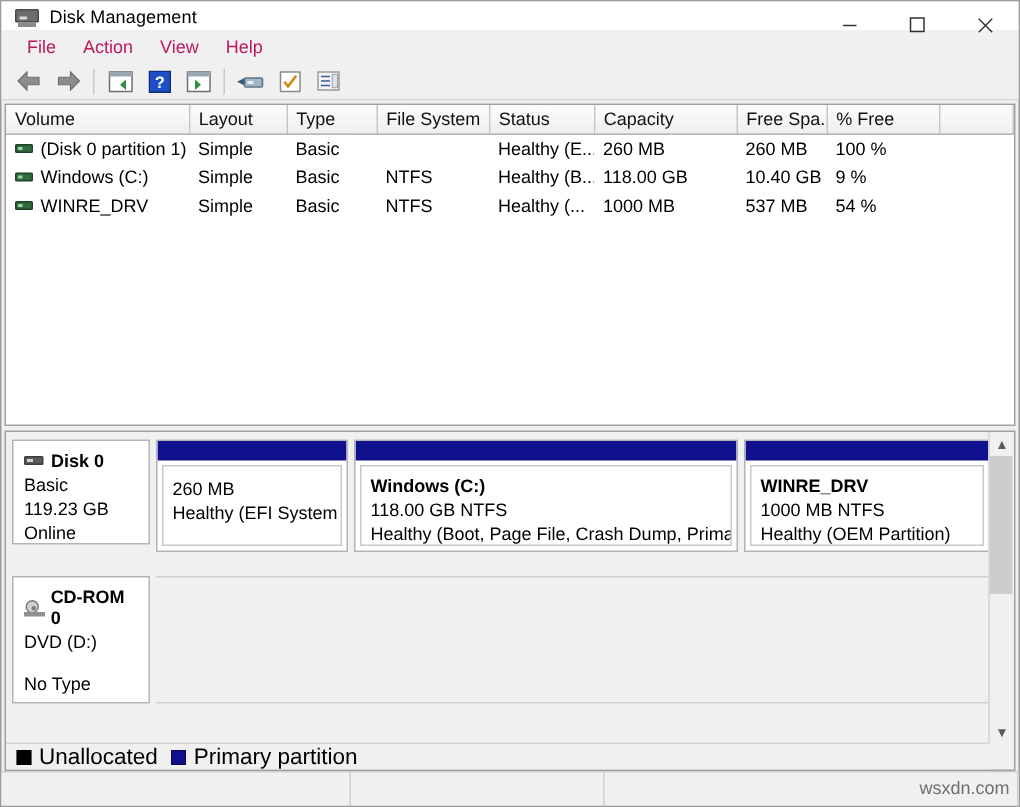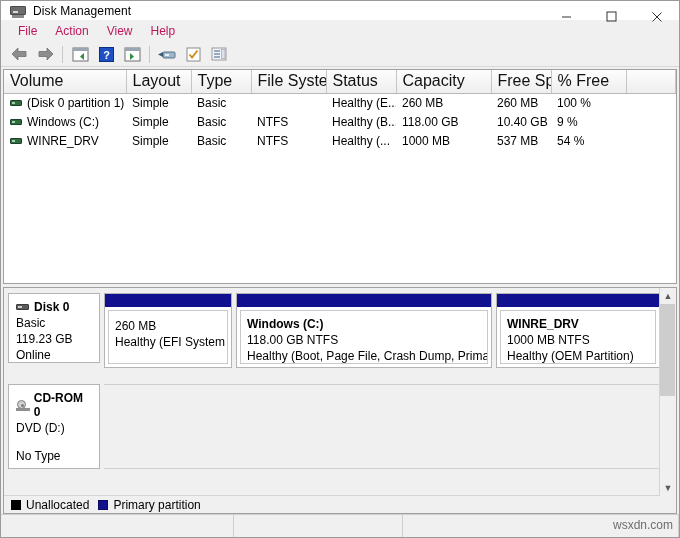--- a/index.html
+++ b/index.html
@@ -57,21 +57,21 @@
   
   .listpane{
     flex:0 0 auto;height:215px;background:#ffffff;
     border:1px solid #a0a0a0;border-top:1px solid #a0a0a0;
     margin:2px 2px 0 2px;box-sizing:border-box;overflow:hidden;
   }
   table.vol{border-collapse:collapse;width:100%;table-layout:fixed;}
   table.vol th{
     background:linear-gradient(#fdfdfd,#eeeeee);
     border-right:1px solid #c6c6c6;border-bottom:1px solid #b8b8b8;
-    font-weight:normal;font-size:16px;text-align:left;
+    font-weight:normal;font-size:12px;text-align:left;
     padding:2px 0 3px 6px;height:17px;box-sizing:border-box;
     color:#111;overflow:hidden;white-space:nowrap;
   }
   table.vol td{
     font-size:12px;padding:2px 0 2px 6px;height:19px;box-sizing:border-box;
     white-space:nowrap;overflow:hidden;color:#000;
   }
   td.volname{padding-left:6px;}
   .volicon{
     display:inline-block;width:12px;height:6px;background:#2f6b3f;
@@ -148,21 +148,21 @@
   .vsb .thumb{
     position:absolute;left:0;top:16px;width:15px;height:92px;background:#cdcdcd;
   }
   .vsb .arrow.down{position:absolute;bottom:0;left:0;}
   
   .legend{
     position:absolute;left:0;right:16px;bottom:0;height:17px;
     background:#f0f0f0;border-top:1px solid #d4d4d4;
     display:flex;align-items:center;padding-left:7px;gap:9px;
   }
-  .legitem{display:flex;align-items:center;font-size:12px;}
+  .legitem{display:flex;align-items:center;font-size:15px;}
   .swatch{width:10px;height:10px;margin-right:5px;border:1px solid rgba(0,0,0,.35);box-sizing:border-box;}
   
   .statusbar{
     flex:0 0 auto;height:22px;background:#f0f0f0;border-top:1px solid #cfcfcf;
     display:flex;align-items:stretch;position:relative;
   }
   .sbcell{border-right:1px solid #cfcfcf;}
   .sb1{width:232px;}
   .sb2{width:168px;}
   .sb3{flex:1 1 auto;}

